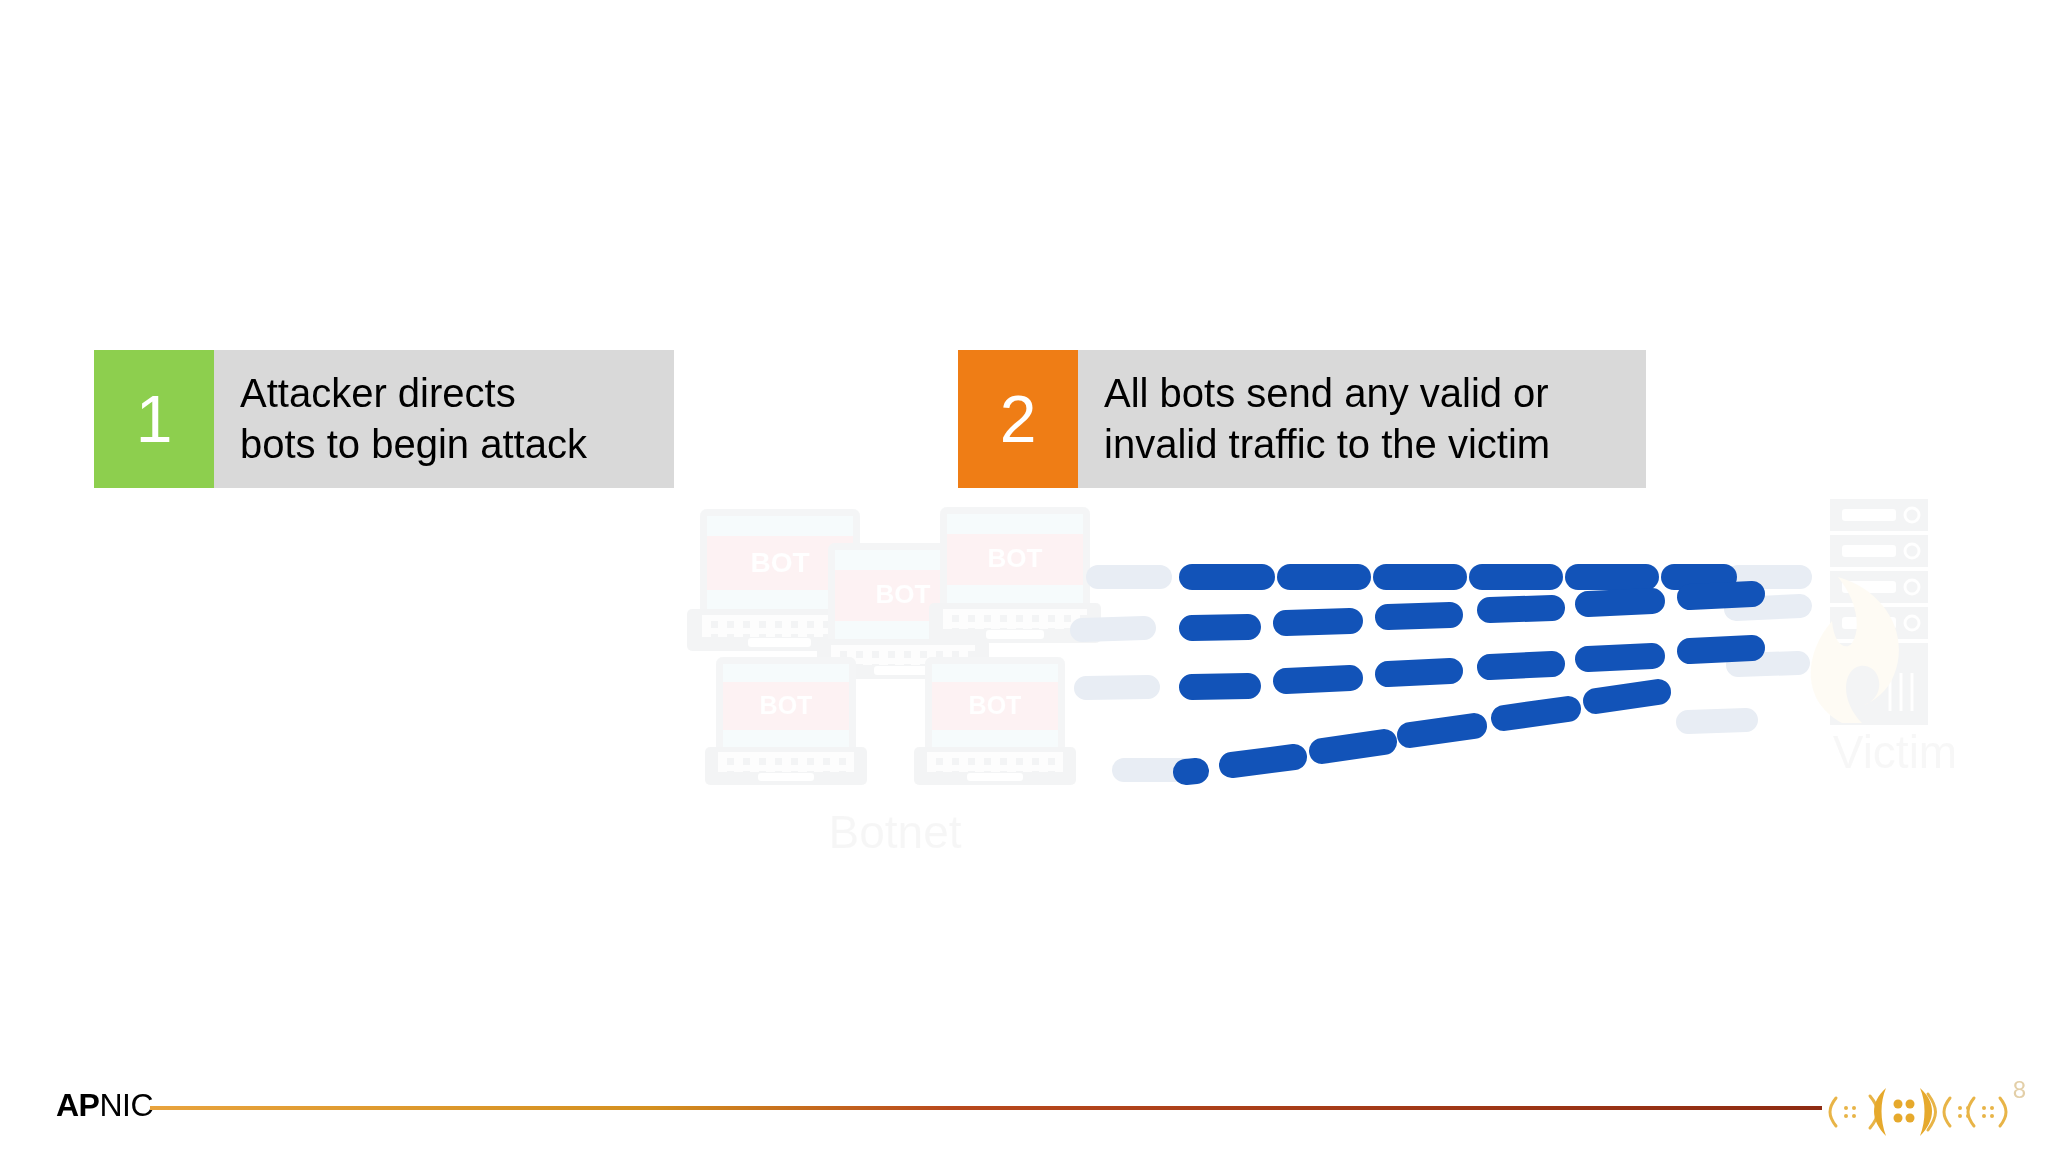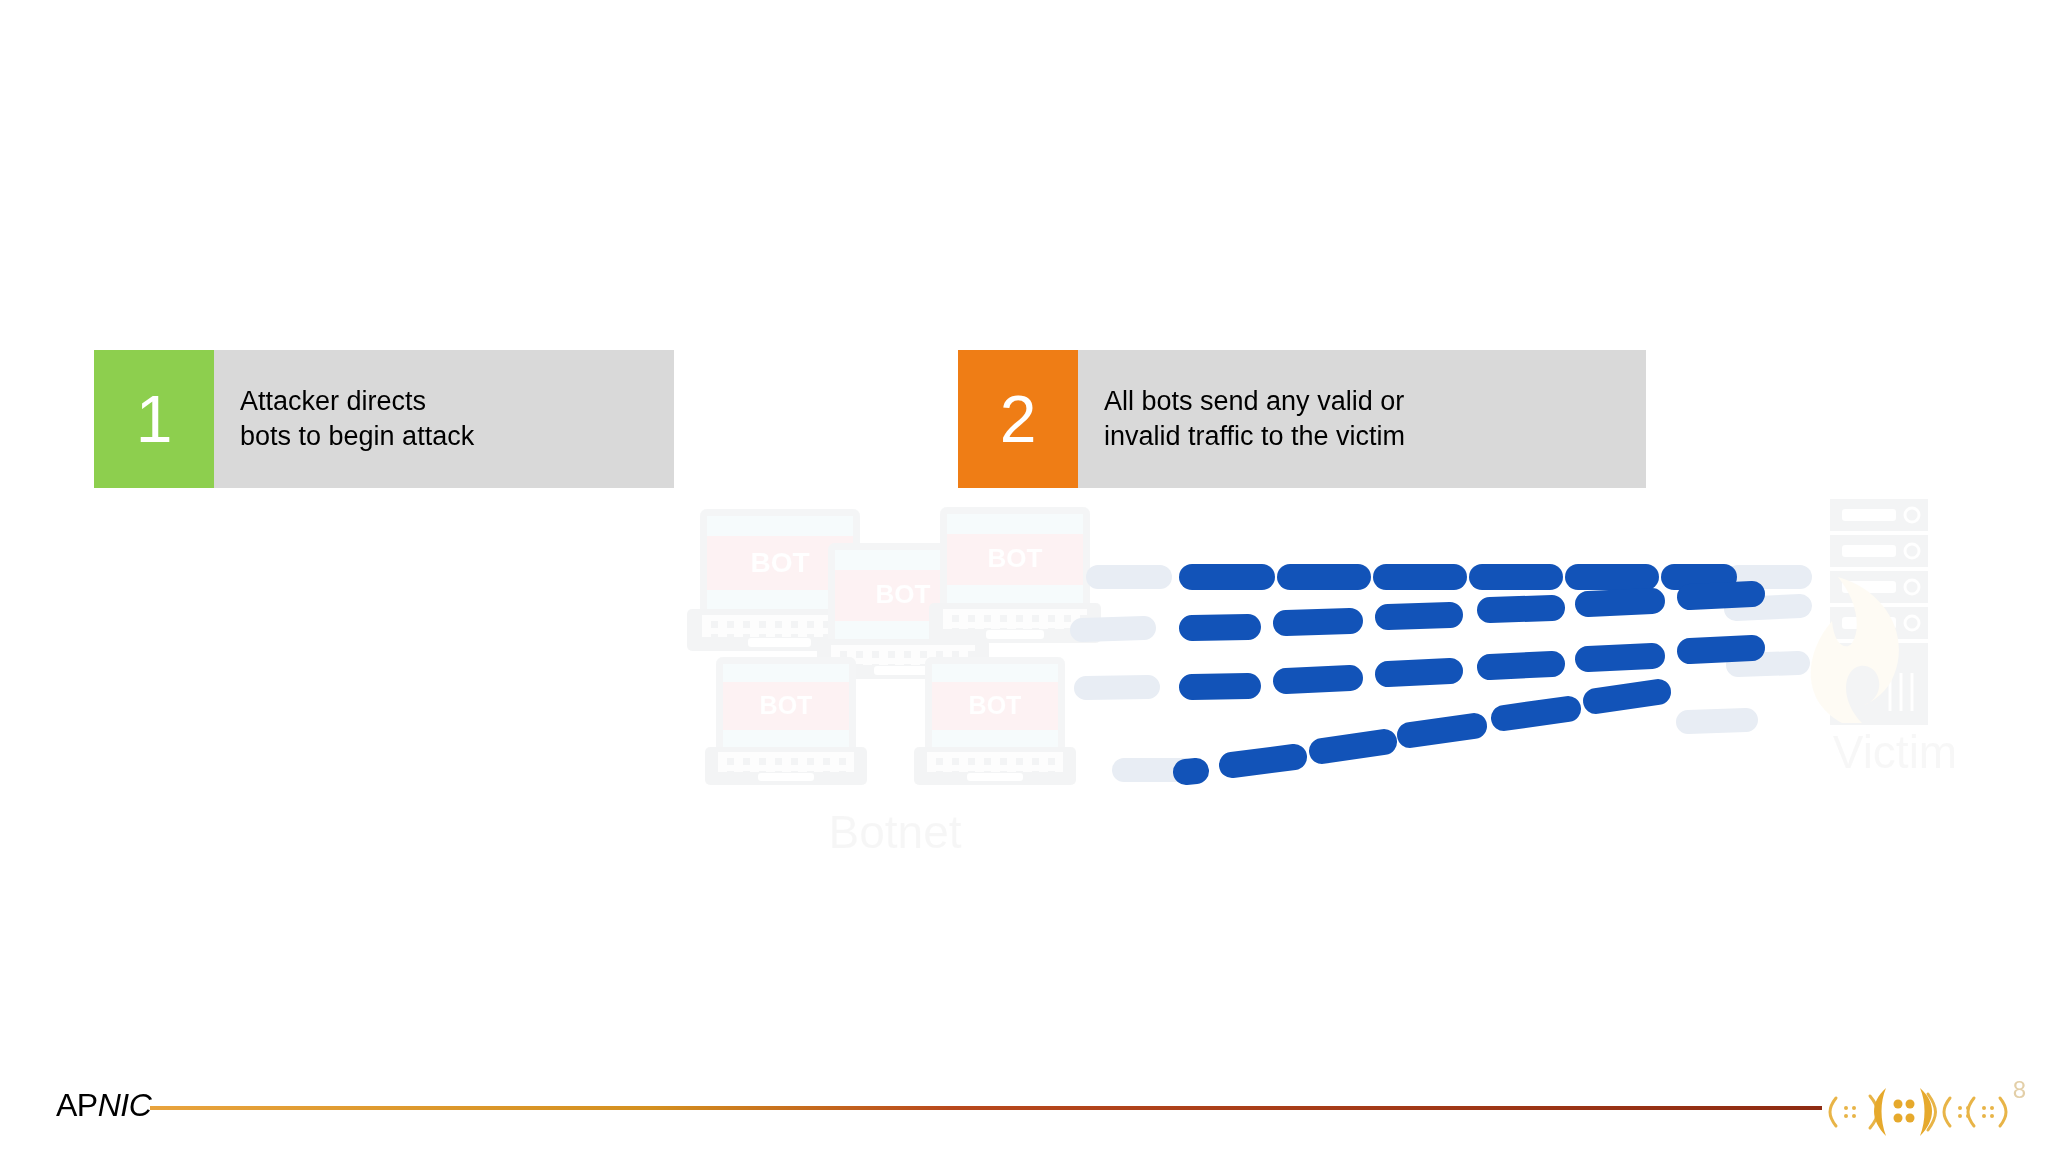--- a/index.html
+++ b/index.html
@@ -49,21 +49,21 @@
     line-height: 1;
   }
   .step-num.green { background: #8DCF4E; }
   .step-num.orange { background: #EF7D15; }
   .step-text {
     background: #D9D9D9;
     display: flex;
     align-items: center;
     padding: 0 22px 0 26px;
     color: #000000;
-    font-size: 27px;
+    font-size: 40px;
     line-height: 1.28;
     white-space: pre-line;
   }
   #step1 { left: 94px; top: 350px; }
   #step1 .step-text { width: 412px; }
   #step2 { left: 958px; top: 350px; }
   #step2 .step-text { width: 520px; }
 
   
   #attacker-group {
@@ -167,22 +167,22 @@
 
   
   #footer-logo {
     position: absolute;
     left: 56px;
     bottom: 28px;
     font-size: 32px;
     letter-spacing: -0.5px;
     color: #000000;
   }
-  #footer-logo .ap { font-weight: normal; }
-  #footer-logo .nic { font-weight: normal; font-style: italic; }
+  #footer-logo .ap { font-weight: bold; }
+  #footer-logo .nic { font-weight: normal; }
   #footer-rule {
     position: absolute;
     left: 150px;
     bottom: 42px;
     width: 1672px;
     height: 4px;
     background: linear-gradient(to right, #E8A33D 0%, #D4901F 30%, #B8481C 48%, #8E2B12 100%);
   }
   #footer-mark {
     position: absolute;

